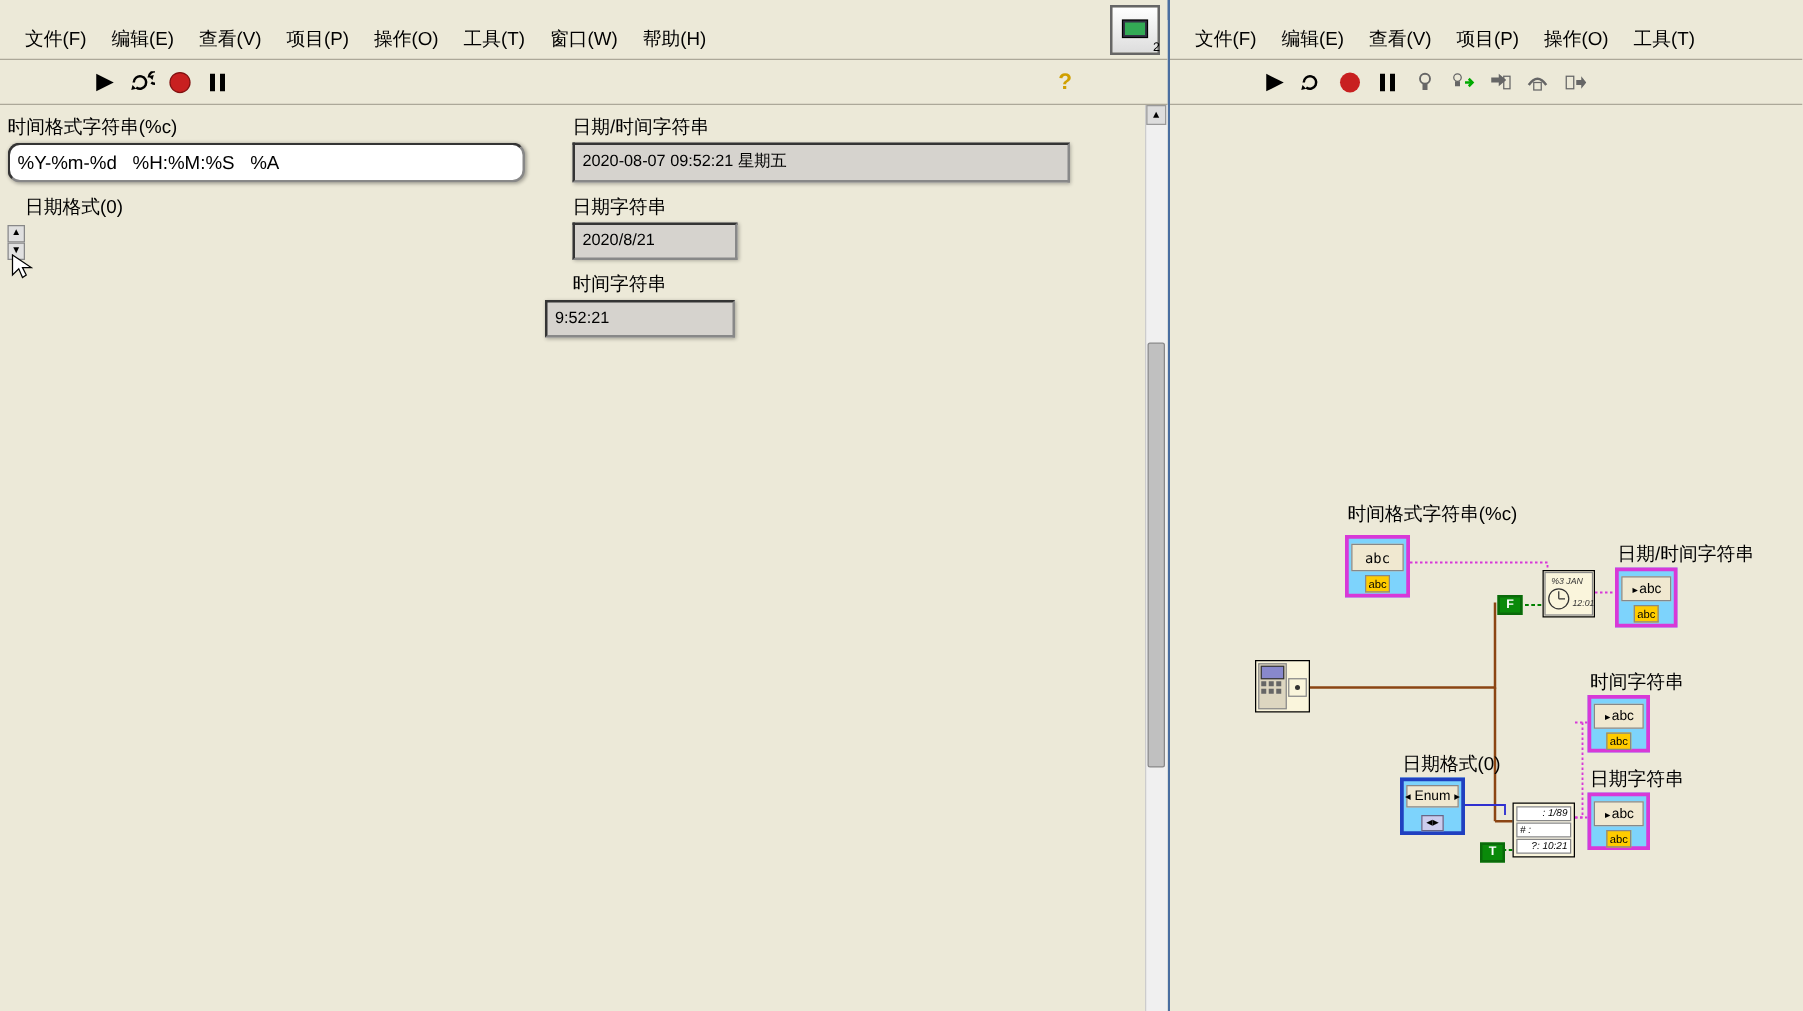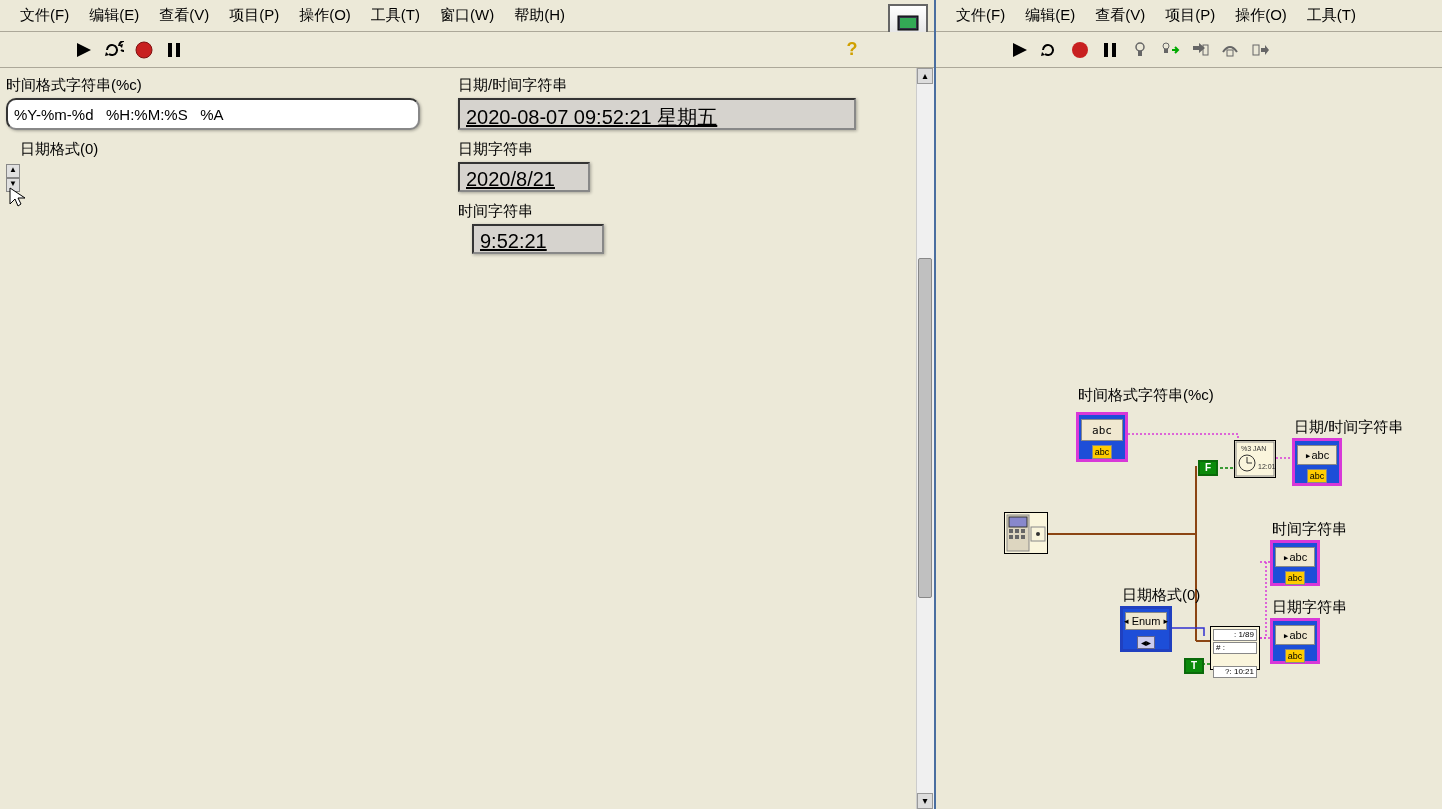--- a/index.html
+++ b/index.html
@@ -1,62 +1,62 @@
 <!DOCTYPE html>
 <html><head>
   <meta charset="utf-8">
   <style>
     * { margin: 0; padding: 0; box-sizing: border-box; font-family: "Microsoft YaHei", Arial, sans-serif; }
     body { background: #ece9d8; width: 1442px; height: 809px; overflow: hidden; display: flex; }
     
     .panel-left { width: 936px; height: 809px; background: #ece9d8; border-right: 2px solid #4a6ea0; position: relative; }
     .panel-right { flex: 1; height: 809px; background: #ece9d8; position: relative; }
     
-    .menubar { height: 32px; background: #ece9d8; display: flex; align-items: center; padding: 0 10px; border-bottom: 1px solid #aca899; }
+    .menubar { height: 32px; background: #ece9d8; display: flex; align-items: center; padding: 0 10px; border-bottom: 1px solid #aca899; margin-top: 16px; }
     .menubar-item { padding: 4px 10px; font-size: 15px; cursor: pointer; }
     
     .toolbar { height: 36px; background: #ece9d8; display: flex; align-items: center; padding: 0 72px; border-bottom: 1px solid #aca899; gap: 6px; position: relative; }
     .toolbar-right { margin-left: auto; display: flex; align-items: center; gap: 4px; }
     
     .tb-btn { width: 24px; height: 24px; display: flex; align-items: center; justify-content: center; cursor: pointer; }
     
     .front-content { position: relative; height: calc(100% - 68px); background: #ece9d8; }
     
     .field-label { font-size: 15px; color: #000; position: absolute; }
     .field-input { position: absolute; background: #fff; border: 2px inset #888; padding: 4px 6px; font-size: 15px; box-shadow: 1px 1px 3px rgba(0,0,0,0.3); }
-    .field-output { position: absolute; background: #d6d3ce; border: 2px inset #888; padding: 4px 6px; font-size: 20px; box-shadow: 1px 1px 3px rgba(0,0,0,0.3); text-decoration: underline; }
+    .field-output { position: absolute; background: #d6d3ce; border: 2px inset #888; padding: 4px 6px; font-size: 13px; box-shadow: 1px 1px 3px rgba(0,0,0,0.3); }
     
     .enum-spinner { position: absolute; width: 14px; height: 28px; display: flex; flex-direction: column; }
     .enum-spinner div { flex:1; background: #e0e0e0; border: 1px solid #888; font-size: 8px; text-align:center; line-height: 10px; cursor:pointer; }
     
     .scrollbar { position: absolute; right: 0; top: 0; bottom: 0; width: 18px; background: #f0f0f0; border-left: 1px solid #ccc; }
     .scrollbar-thumb { background: #c0c0c0; border: 1px solid #888; border-radius: 2px; }
     .scrollbar-btn { width: 16px; height: 16px; background: #ddd; border: 1px solid #999; font-size: 10px; text-align: center; line-height: 14px; }
     
     .vi-icon { position: absolute; right: 6px; top: 4px; width: 40px; height: 40px; border: 2px solid #666; background: linear-gradient(#fff, #ddd); display:flex; align-items:center; justify-content:center; font-size:9px; }
     .vi-icon::after { content: "2"; position: absolute; bottom: -2px; right: -2px; font-size: 10px; }
     
     .bd-content { position: relative; height: calc(100% - 68px); background: #ece9d8; overflow: hidden; }
     
     .bd-label { position: absolute; font-size: 15px; color: #000; }
     
-    .bd-node { position: absolute; border: 3px solid; background: #1d4ed8; }
+    .bd-node { position: absolute; border: 3px solid; background: #7dd3fc; }
     .string-ctl { border-color: #d838d8; }
     .string-ind { border-color: #d838d8; }
     .enum-ctl { border-color: #2040c0; }
     
     .terminal-box { background: #f0e8d0; border: 1px solid #888; padding: 3px 6px; font-size: 11px; display: flex; align-items: center; justify-content: center; font-family: monospace; }
     .sub-glyph { font-size: 9px; background: #ffcc00; border:1px solid #888; padding:1px 2px; display:inline-block; margin-top:1px; }
     
     .wire-str { stroke: #d838d8; stroke-width: 1.5; fill: none; stroke-dasharray: 2 2; }
     .wire-cluster { stroke: #8b4513; stroke-width: 2; fill: none; }
     .wire-int { stroke: #3030d0; stroke-width: 1.5; fill: none; }
     .wire-bool { stroke: #008000; stroke-width: 1.5; fill: none; stroke-dasharray: 3 2; }
     
-    .func-node { position: absolute; background: #faf5dc; border: 1px solid #000; }
+    .func-node { position: absolute; background: #faf5dc; border: 1px solid #000; font-style: italic; }
     
     .bool-const { position: absolute; width: 20px; height: 16px; background: #0a8a0a; border:2px solid #0a6a0a; color:#fff; font-size:10px; font-weight:bold; text-align:center; line-height:12px; }
     
     .edge-strip { position: absolute; width: 10px; background: linear-gradient(90deg, #c97530, #e59850, #c97530); }
     
     .help-icon { width: 20px; height: 20px; color: #d0a000; font-size: 18px; font-weight: bold; cursor:pointer; display:flex; align-items:center; justify-content:center; }
   </style>
 </head>
 <body>
 
@@ -120,21 +120,21 @@
     <div class="field-label" style="left:20px; top:72px;">日期格式(0)</div>
     <div class="enum-spinner" style="left:6px; top:96px;">
         <div>▲</div>
         <div>▼</div>
       </div>
 
     <div class="field-label" style="left:458px; top:72px;">日期字符串</div>
     <div class="field-output" style="left:458px; top:94px; width:132px; height:30px;">2020/8/21</div>
 
     <div class="field-label" style="left:458px; top:134px;">时间字符串</div>
-    <div class="field-output" style="left:472px; top:156px; width:132px; height:30px;">9:52:21</div>
+    <div class="field-output" style="left:436px; top:156px; width:152px; height:30px;">9:52:21</div>
 
     <svg style="position:absolute; left:8px; top:118px; pointer-events:none;" width="24" height="24">
       <path d="M2 2 L2 18 L7 13 L10 20 L13 18 L10 12 L17 12 Z" fill="#fff" stroke="#000" stroke-width="1"></path>
     </svg>
 
     <div class="scrollbar">
       <div class="scrollbar-btn">▴</div>
       <div class="scrollbar-thumb" style="position:absolute; top:190px; left:1px; width:14px; height:340px;"></div>
       <div class="scrollbar-btn" style="position:absolute; bottom:0;">▾</div>
     </div>
@@ -293,19 +293,19 @@
 
     <div class="bd-label" style="left:336px; top:530px;">日期字符串</div>
     <div class="bd-node string-ind" style="left:334px; top:550px; width:50px; height:46px;">
       <div class="terminal-box" style="margin:4px 2px 0 2px; height:20px;">▸<span>abc</span></div>
       <div style="text-align:center"><span class="sub-glyph">abc</span></div>
     </div>
 
     <div class="func-node" style="left:274px; top:558px; width:50px; height:44px; padding:2px;">
       <div style="border:1px solid #888; height:12px; font-size:8px; padding:0 2px; text-align:right; background:#fff;">: <span>1/89</span></div>
       <div style="border:1px solid #888; height:12px; font-size:8px; padding:0 2px; background:#fff; margin-top:1px;"># :</div>
-      <div style="border:1px solid #888; height:12px; font-size:8px; padding:0 2px; text-align:right; background:#fff; margin-top:12px;">?: <span>10:21</span></div>
+      <div style="border:1px solid #888; height:12px; font-size:8px; padding:0 2px; text-align:right; background:#fff; margin-top:1px;">?: <span>10:21</span></div>
     </div>
 
     <div class="bool-const" style="left:248px; top:590px;">T</div>
 
   </div>
 </div>
 
 </body></html>

